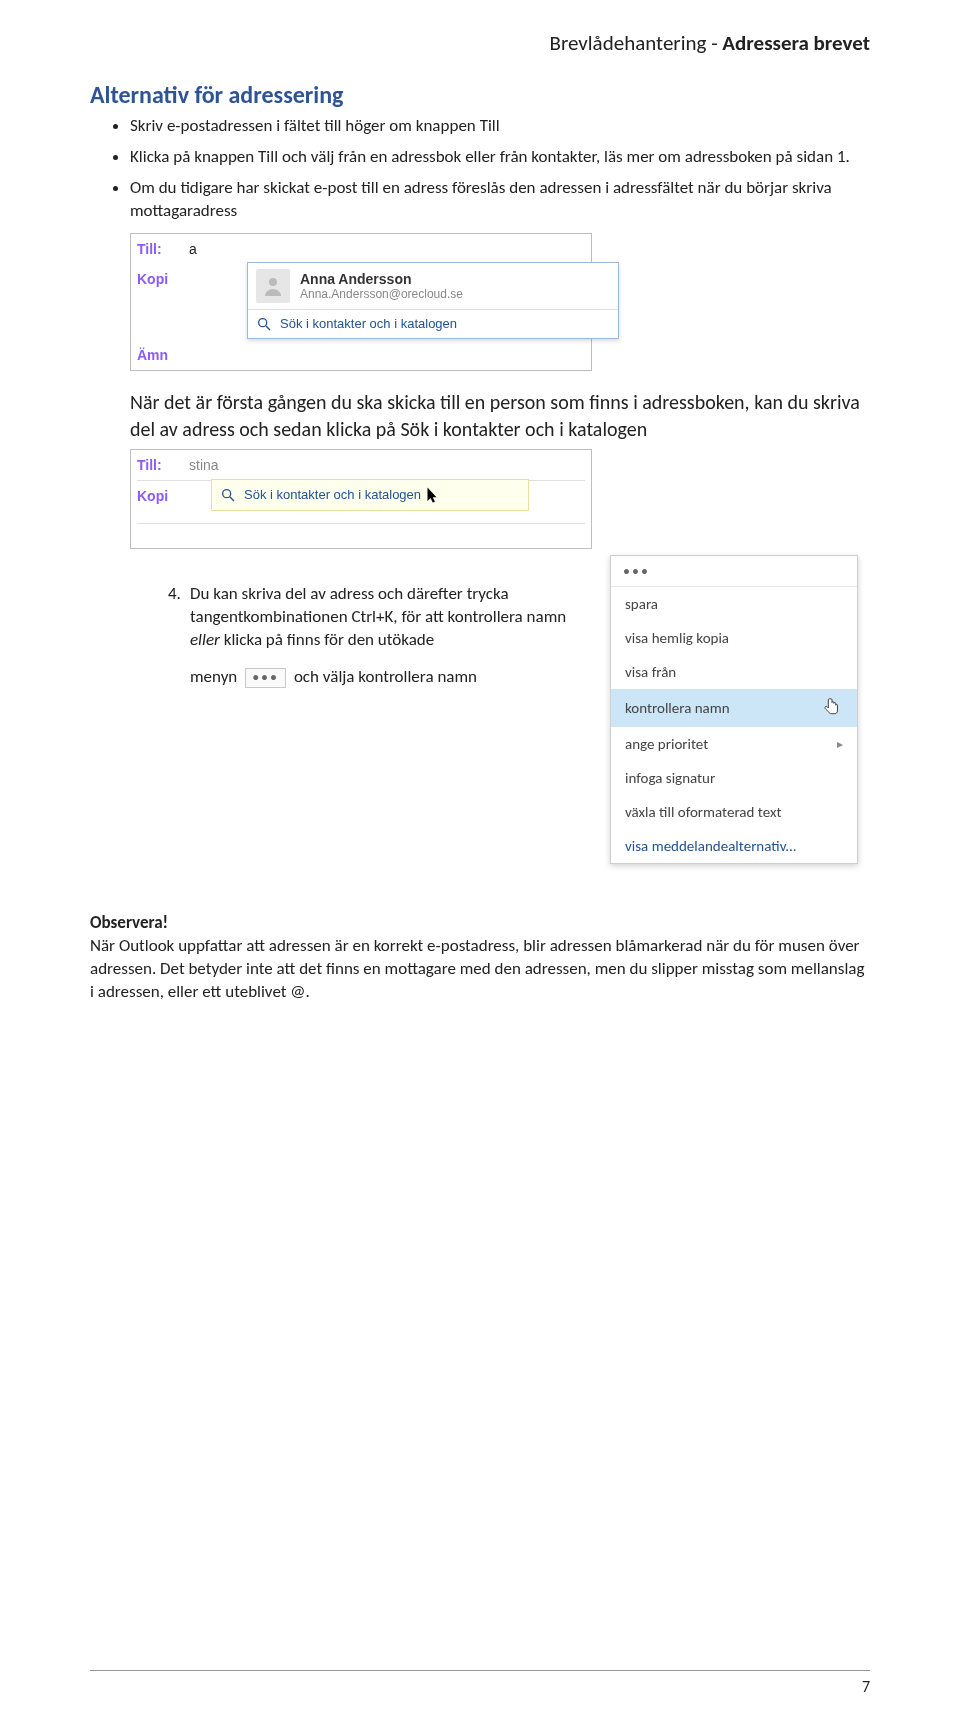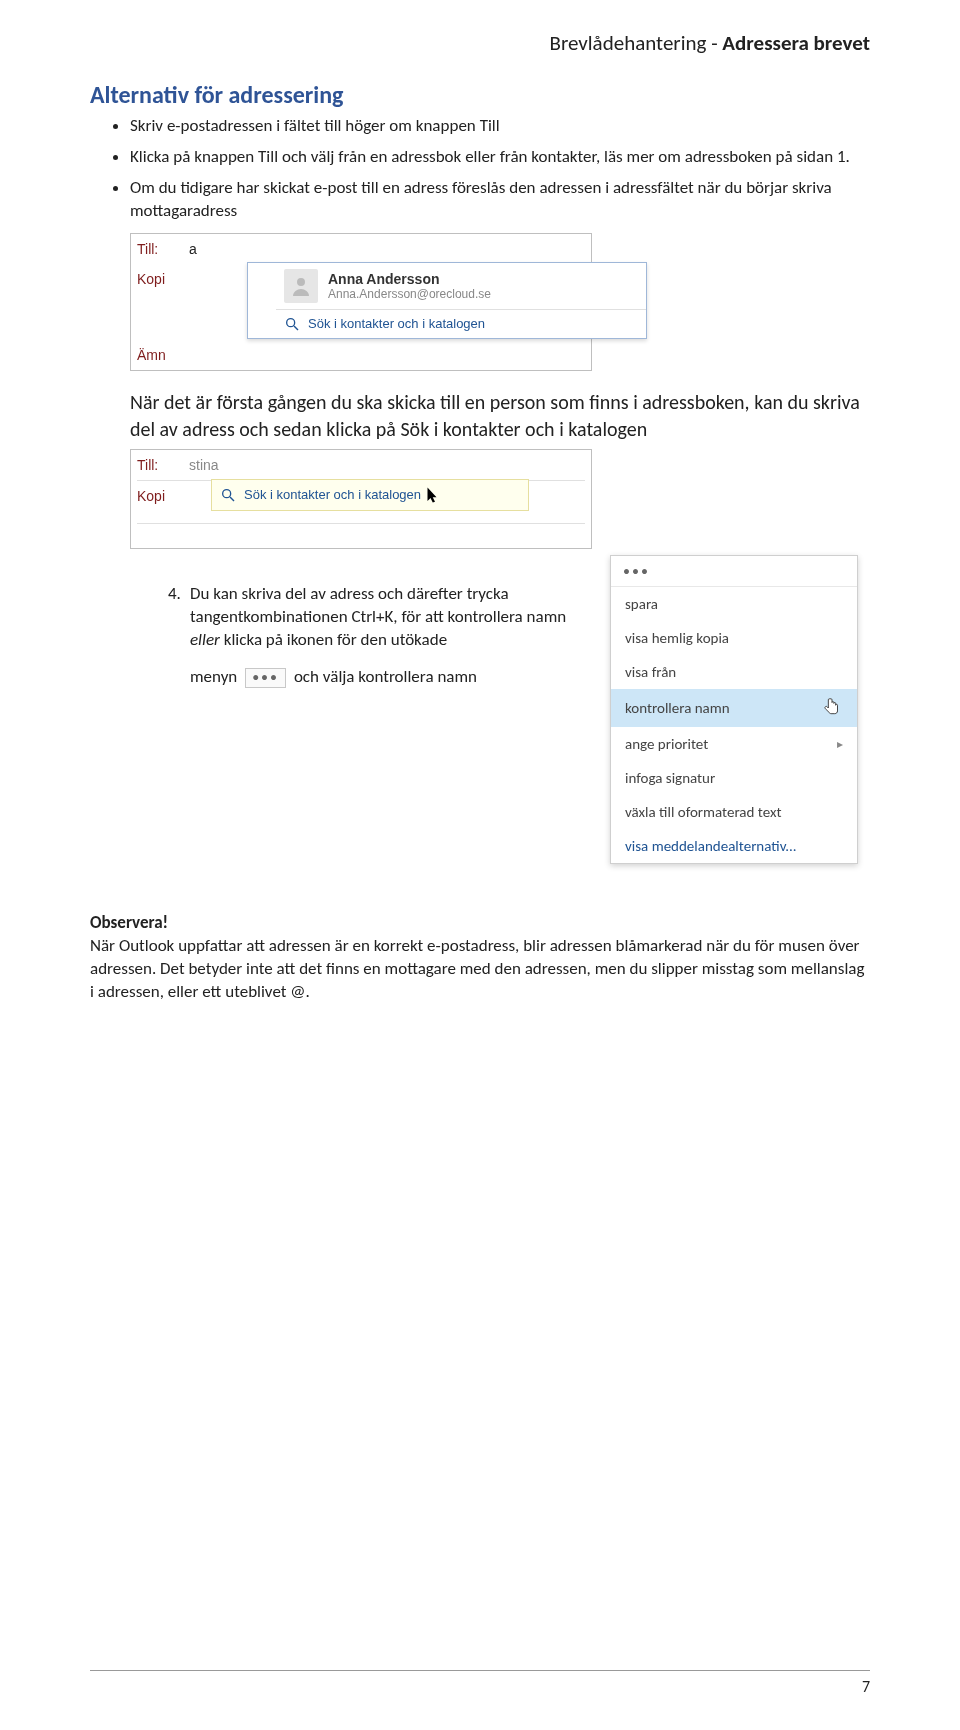--- a/index.html
+++ b/index.html
@@ -74,22 +74,22 @@
     background: #fff;
     margin: 6px 0 6px 40px;
     width: 460px;
     font-family: "Segoe UI", sans-serif;
     font-size: 14px;
   }
   .shot .row { display: flex; align-items: center; height: 30px; }
   .shot .label {
     width: 52px;
     padding-left: 6px;
-    font-weight: normal;
-    color: #7f1d1d;
+    font-weight: bold;
+    color: #8b5cf6;
   }
   .shot .fieldval {
     color: #888;
     font-size: 14px;
   }
   .shot .divider {
     border-top: 1px solid #e0e0e0;
     margin: 0 6px;
   }
   .shot .suggest-popup {
@@ -227,21 +227,21 @@
     </li>
   </ul>
 
   <div class="shot">
     <div class="row">
       <div class="label">Till:</div>
       <div class="fieldval" style="color:#222">a</div>
     </div>
     <div class="row" style="position:relative">
       <div class="label">Kopi</div>
-      <div class="suggest-popup" style="position:absolute; left:56px; top:-2px;padding-left:28px;">
+      <div class="suggest-popup" style="position:absolute; left:56px; top:-2px;">
         <div class="suggest-item">
           <div class="avatar">
             <svg viewBox="0 0 24 24">
                 <circle cx="12" cy="8" r="4"></circle>
                 <path d="M4 22c0-4 4-7 8-7s8 3 8 7z"></path>
               </svg>
           </div>
           <div>
             <div class="suggest-name">Anna Andersson</div>
             <div class="suggest-sub">Anna.Andersson@orecloud.se</div>
@@ -293,21 +293,21 @@
       </div>
     </div>
     <div class="divider" style="margin-top:12px"></div>
     <div style="height:24px"></div>
   </div>
 
   <div class="flex-step4">
     <div class="txtcol">
       <div class="ol-block">
         <span class="ol-num">4.</span>
-        <span>Du kan skriva del av adress och därefter trycka tangentkombinationen </span><span class="bold">Ctrl+K</span><span>, för att kontrollera namn </span><span class="italic">eller</span><span> klicka på ikonen för den utökade</span>
+        <span>Du kan skriva del av adress och därefter trycka tangentkombinationen </span><span class="bold">Ctrl+K</span><span>, för att kontrollera namn </span><span class="italic">eller</span><span> klicka på finns för den utökade</span>
         <div style="height:14px"></div>
         <span>menyn </span>
         <span class="more-btn"><span class="dots">•••</span></span>
         <span> och välja </span><span class="bold">kontrollera namn</span>
       </div>
     </div>
     <div class="imgcol">
       <div class="ctx-menu">
         <div class="more-top">
           <span class="more-btn" style="border:none; background:none; padding:0"><span class="dots">•••</span></span>

